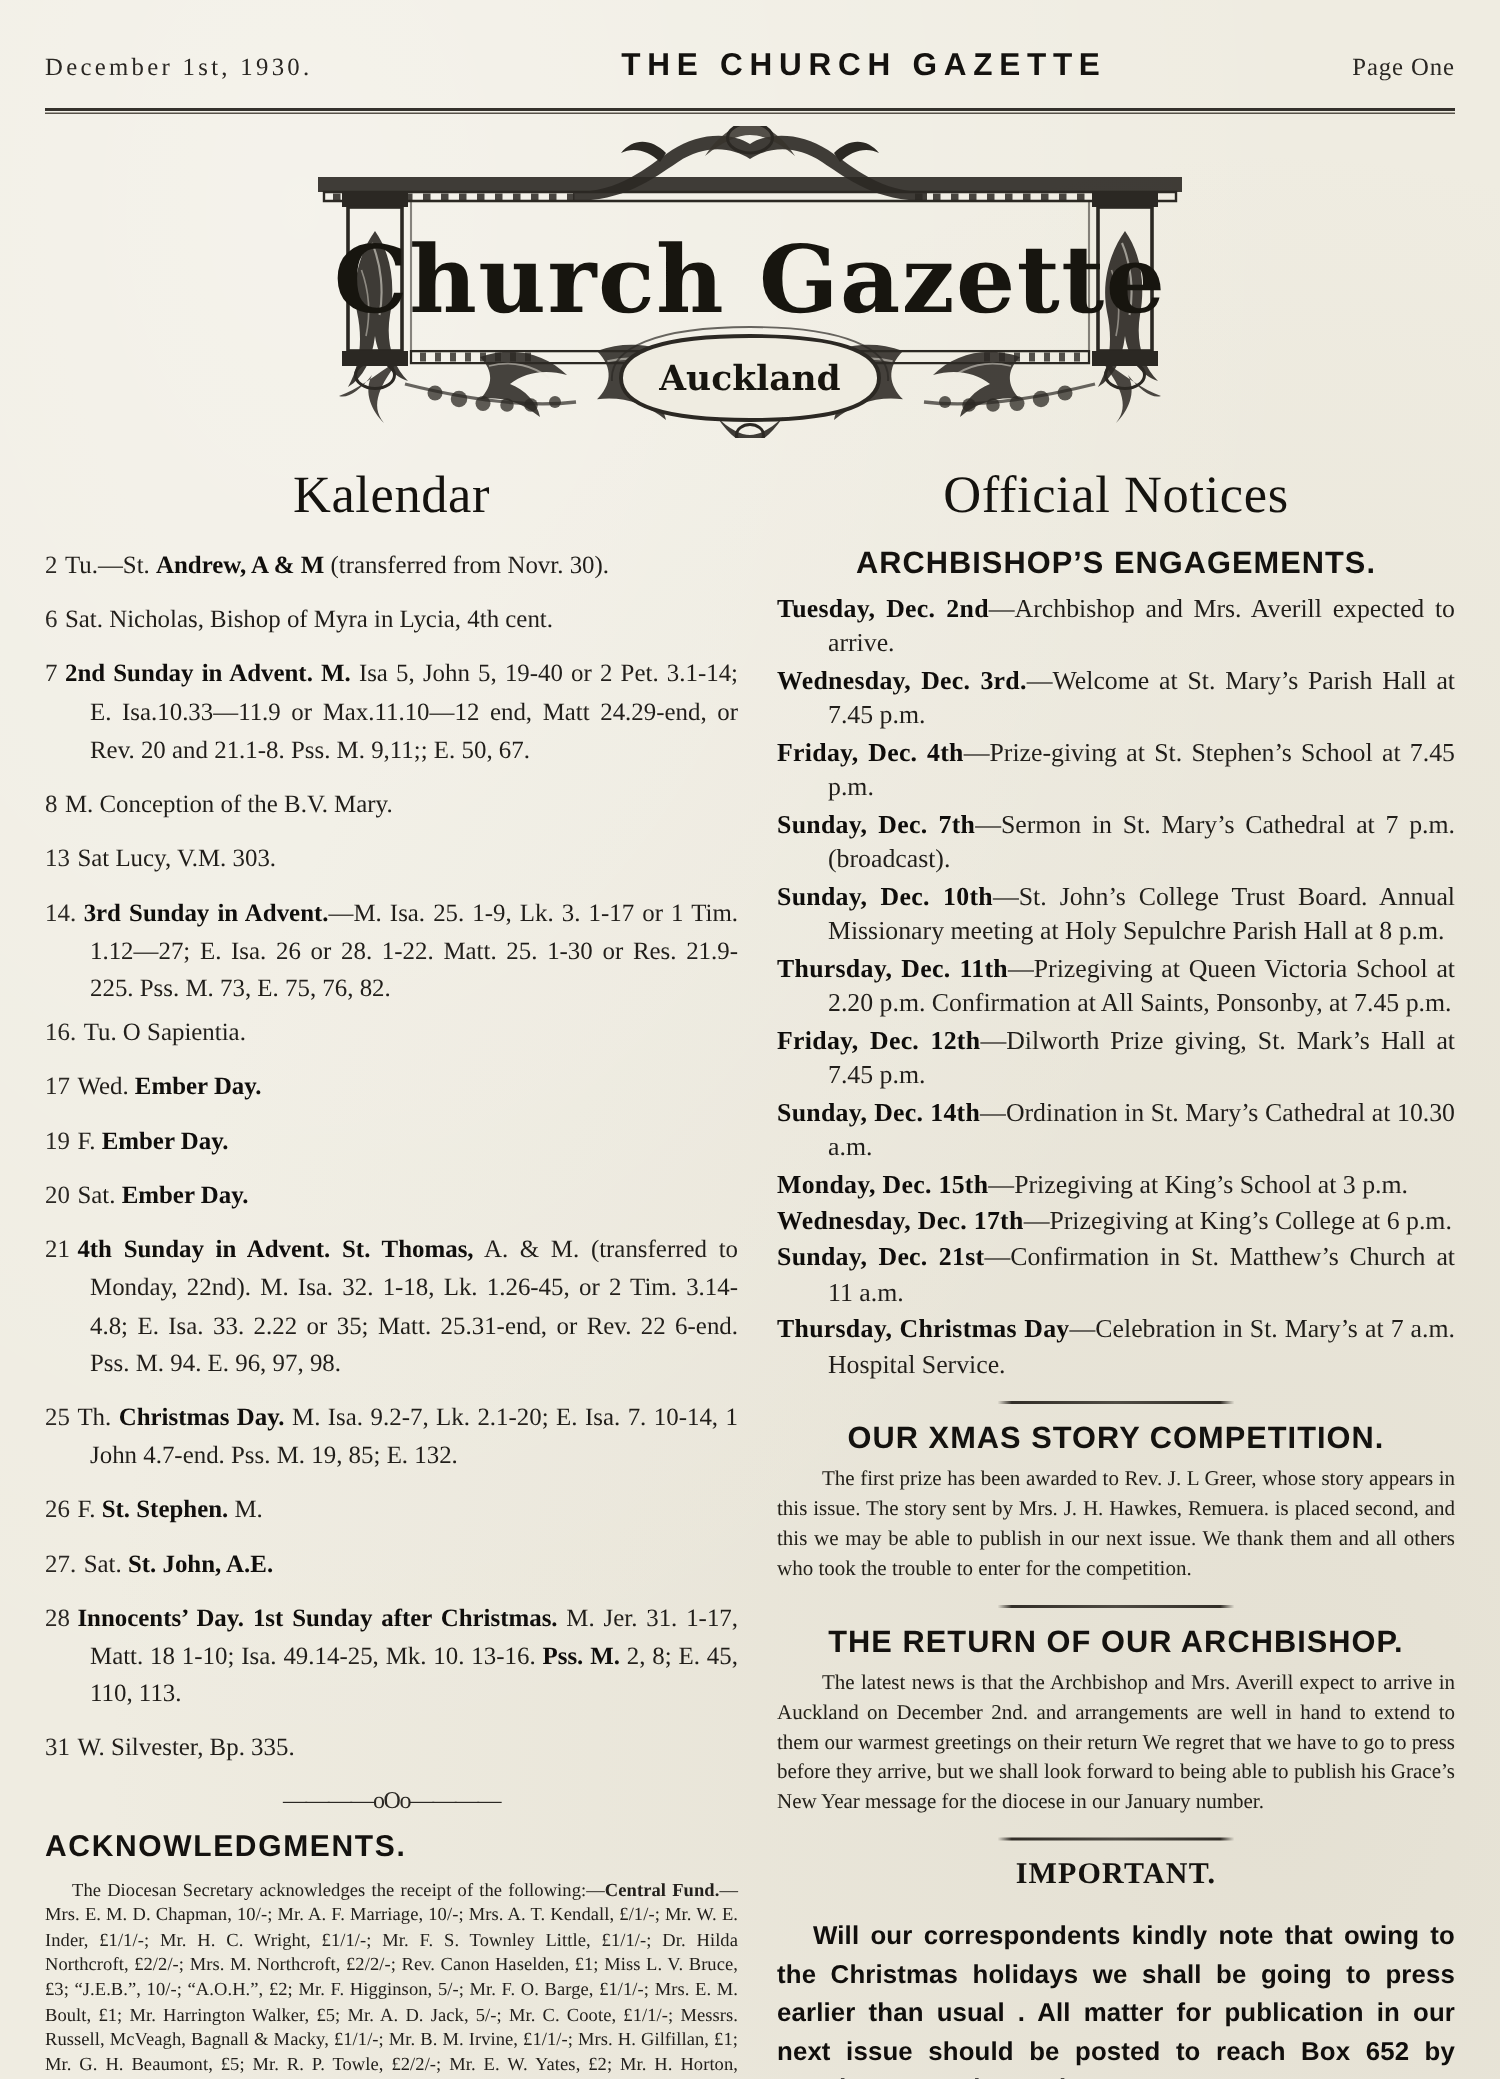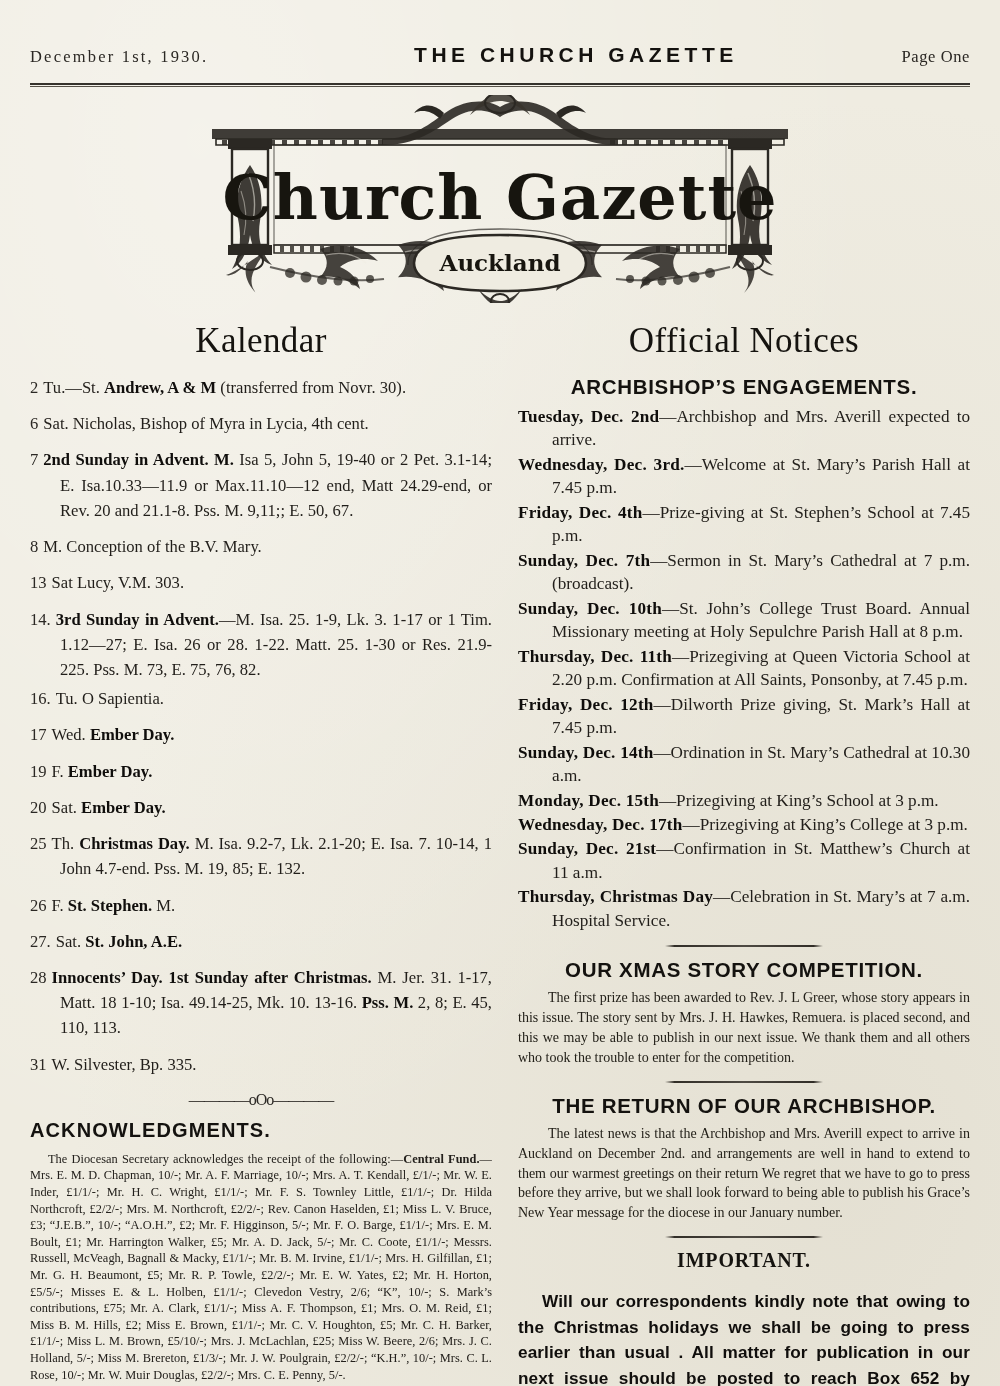--- a/index.html
+++ b/index.html
@@ -25,21 +25,21 @@
       radial-gradient(ellipse at 20% 10%, rgba(255,255,255,0.35), rgba(255,255,255,0) 60%),
       radial-gradient(ellipse at 85% 85%, rgba(190,182,160,0.22), rgba(255,255,255,0) 65%),
       #efece1;
   }
 
   
   .running-head {
     display: flex;
     align-items: baseline;
     justify-content: space-between;
-    padding-top: 43px;
+    padding-top: 32px;
     height: 34px;
   }
   .rh-date {
     font-size: 16.5px;
     letter-spacing: 2.2px;
     color: #2a2723;
   }
   .rh-title {
     font-family: "Liberation Sans", sans-serif;
     font-weight: bold;
@@ -363,20 +363,21 @@
           <div class="kal-entry"><span class="kal-num">2</span>Tu.—St. <b>Andrew, A &amp; M</b> (transferred from Novr. 30).</div>
           <div class="kal-entry"><span class="kal-num">6</span>Sat.  Nicholas, Bishop of Myra in Lycia, 4th cent.</div>
           <div class="kal-entry"><span class="kal-num">7</span><b>2nd Sunday in Advent. M.</b> Isa 5, John 5, 19-40 or 2 Pet. 3.1-14; E. Isa.10.33—11.9 or Max.11.10—12 end, Matt 24.29-end, or Rev. 20 and 21.1-8.  Pss. M. 9,11;; E. 50, 67.</div>
           <div class="kal-entry"><span class="kal-num">8</span>M.  Conception of the B.V. Mary.</div>
           <div class="kal-entry"><span class="kal-num">13</span>Sat  Lucy, V.M. 303.</div>
           <div class="kal-entry tight"><span class="kal-num">14.</span><b>3rd Sunday in Advent.</b>—M. Isa. 25. 1-9, Lk. 3. 1-17 or 1 Tim. 1.12—27; E. Isa. 26 or 28. 1-22. Matt. 25. 1-30 or Res. 21.9-225.  Pss. M. 73, E. 75, 76, 82.</div>
           <div class="kal-entry"><span class="kal-num">16.</span>Tu. O Sapientia.</div>
           <div class="kal-entry"><span class="kal-num">17</span>Wed. <b>Ember Day.</b></div>
           <div class="kal-entry"><span class="kal-num">19</span>F. <b>Ember Day.</b></div>
           <div class="kal-entry"><span class="kal-num">20</span>Sat. <b>Ember Day.</b></div>
+          <div class="kal-entry"><span class="kal-num">21</span><b>4th Sunday in Advent.  St. Thomas,</b> A. &amp; M. (transferred to Monday, 22nd).  M. Isa. 32. 1-18, Lk. 1.26-45, or 2 Tim. 3.14-4.8; E. Isa. 33. 2.22 or 35; Matt. 25.31-end, or Rev. 22 6-end.  Pss. M. 94. E. 96, 97, 98.</div>
           <div class="kal-entry"><span class="kal-num">25</span>Th. <b>Christmas Day.</b>  M. Isa. 9.2-7, Lk. 2.1-20; E. Isa. 7. 10-14, 1 John 4.7-end.  Pss. M. 19, 85; E. 132.</div>
           <div class="kal-entry"><span class="kal-num">26</span>F. <b>St. Stephen.</b> M.</div>
           <div class="kal-entry"><span class="kal-num">27.</span>Sat. <b>St. John, A.E.</b></div>
           <div class="kal-entry"><span class="kal-num">28</span><b>Innocents’ Day.  1st Sunday after Christmas.</b>  M. Jer. 31. 1-17, Matt. 18 1-10; Isa. 49.14-25, Mk. 10. 13-16.  <b>Pss. M.</b> 2, 8; E. 45, 110, 113.</div>
           <div class="kal-entry"><span class="kal-num">31</span>W. Silvester, Bp. 335.</div>
         </div>
 
       <div class="oOo">————oOo————</div>
 
       <h3 class="ack-head">ACKNOWLEDGMENTS.</h3>
@@ -389,21 +390,21 @@
       <div id="engagements-list">
           <div class="eng-entry"><b>Tuesday, Dec. 2nd</b><span>—Archbishop and Mrs. Averill expected to arrive.</span></div>
           <div class="eng-entry"><b>Wednesday, Dec. 3rd.</b><span>—Welcome at St. Mary’s Parish Hall at 7.45 p.m.</span></div>
           <div class="eng-entry"><b>Friday, Dec. 4th</b><span>—Prize-giving at St. Stephen’s School at 7.45 p.m.</span></div>
           <div class="eng-entry"><b>Sunday, Dec. 7th</b><span>—Sermon in St. Mary’s Cathedral at 7 p.m. (broadcast).</span></div>
           <div class="eng-entry"><b>Sunday, Dec. 10th</b><span>—St. John’s College Trust Board.  Annual Missionary meeting at Holy Sepulchre Parish Hall at 8 p.m.</span></div>
           <div class="eng-entry"><b>Thursday, Dec. 11th</b><span>—Prizegiving at Queen Victoria School at 2.20 p.m.  Confirmation at All Saints, Ponsonby, at 7.45 p.m.</span></div>
           <div class="eng-entry"><b>Friday, Dec. 12th</b><span>—Dilworth Prize giving, St. Mark’s Hall at 7.45 p.m.</span></div>
           <div class="eng-entry"><b>Sunday, Dec. 14th</b><span>—Ordination in St. Mary’s Cathedral at 10.30 a.m.</span></div>
           <div class="eng-entry"><b>Monday, Dec. 15th</b><span>—Prizegiving at King’s School at 3 p.m.</span></div>
-          <div class="eng-entry"><b>Wednesday, Dec. 17th</b><span>—Prizegiving at King’s College at 3 p.m.</span></div>
+          <div class="eng-entry"><b>Wednesday, Dec. 17th</b><span>—Prizegiving at King’s College at 6 p.m.</span></div>
           <div class="eng-entry"><b>Sunday, Dec. 21st</b><span>—Confirmation in St. Matthew’s Church at 11 a.m.</span></div>
           <div class="eng-entry"><b>Thursday, Christmas Day</b><span>—Celebration in St. Mary’s at 7 a.m.  Hospital Service.</span></div>
         </div>
 
       <div class="mini-rule"></div>
 
       <h3 class="sec-head">OUR XMAS STORY COMPETITION.</h3>
       <p class="body-para"><span class="ind"></span><span>The first prize has been awarded to Rev. J. L Greer, whose story appears in this issue.  The story sent by Mrs. J. H. Hawkes, Remuera. is placed second, and this we may be able to publish in our next issue.  We thank them and all others who took the trouble to enter for the competition.</span></p>
 
       <div class="mini-rule"></div>

